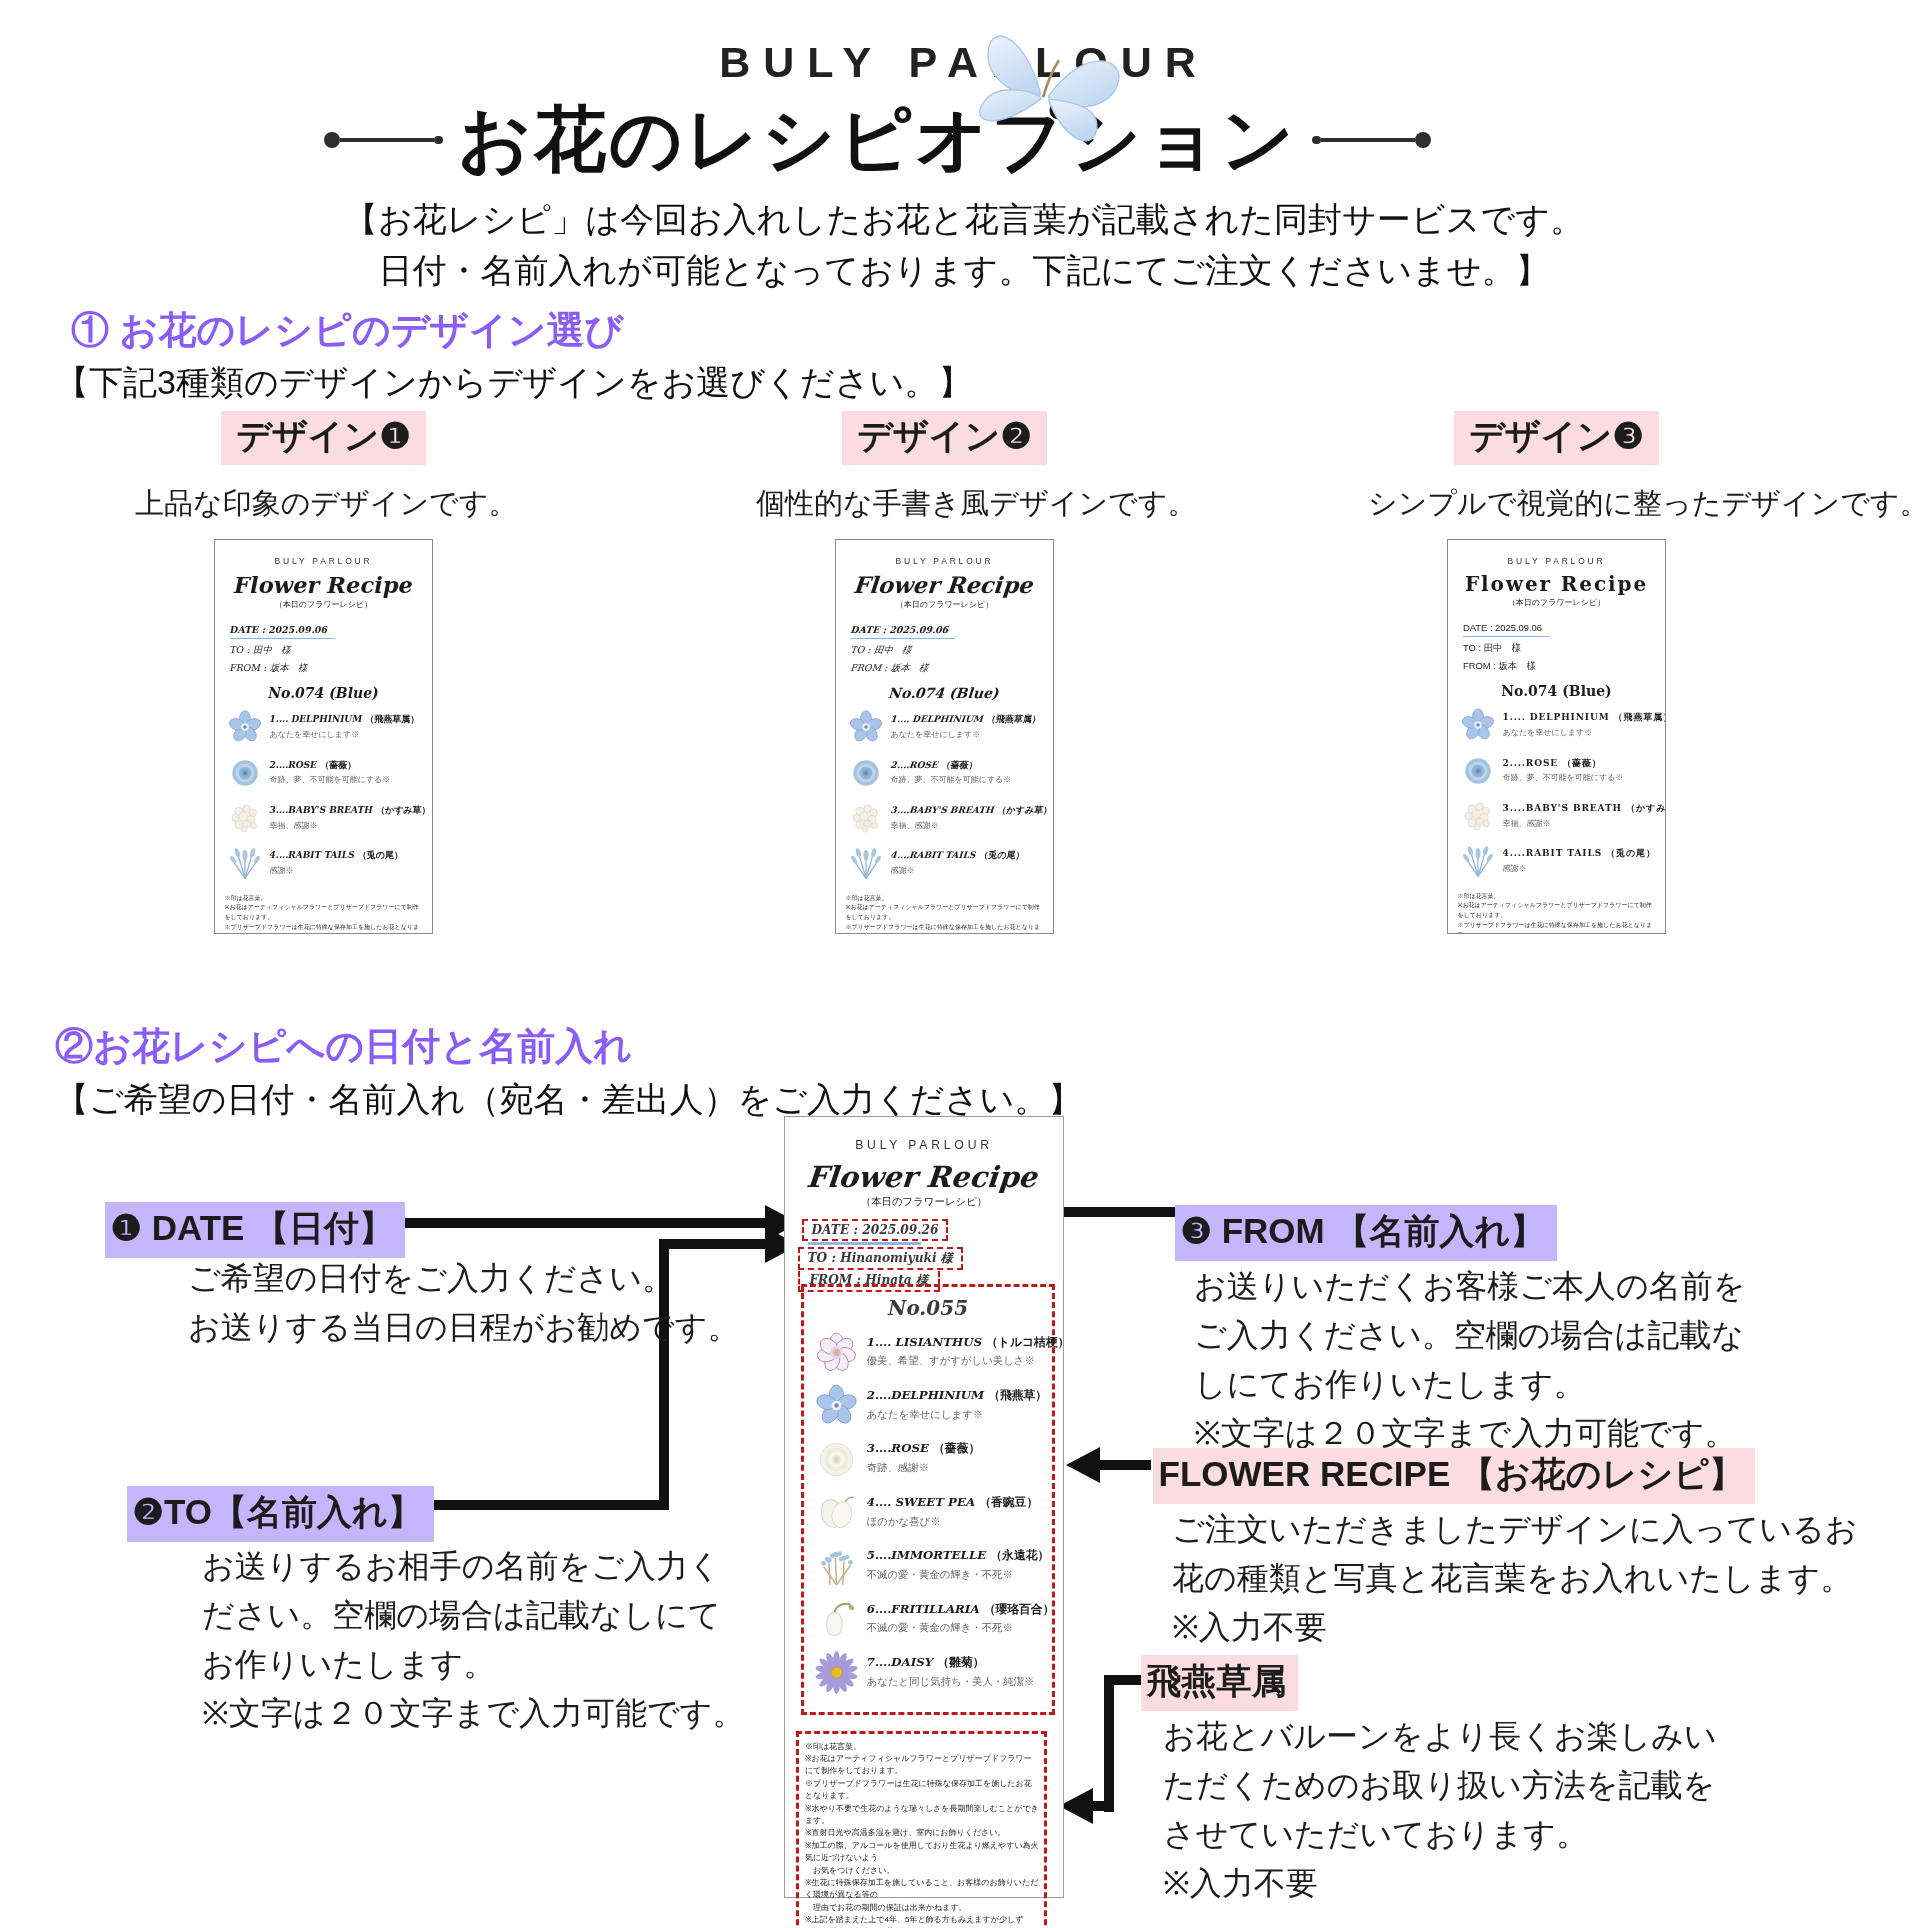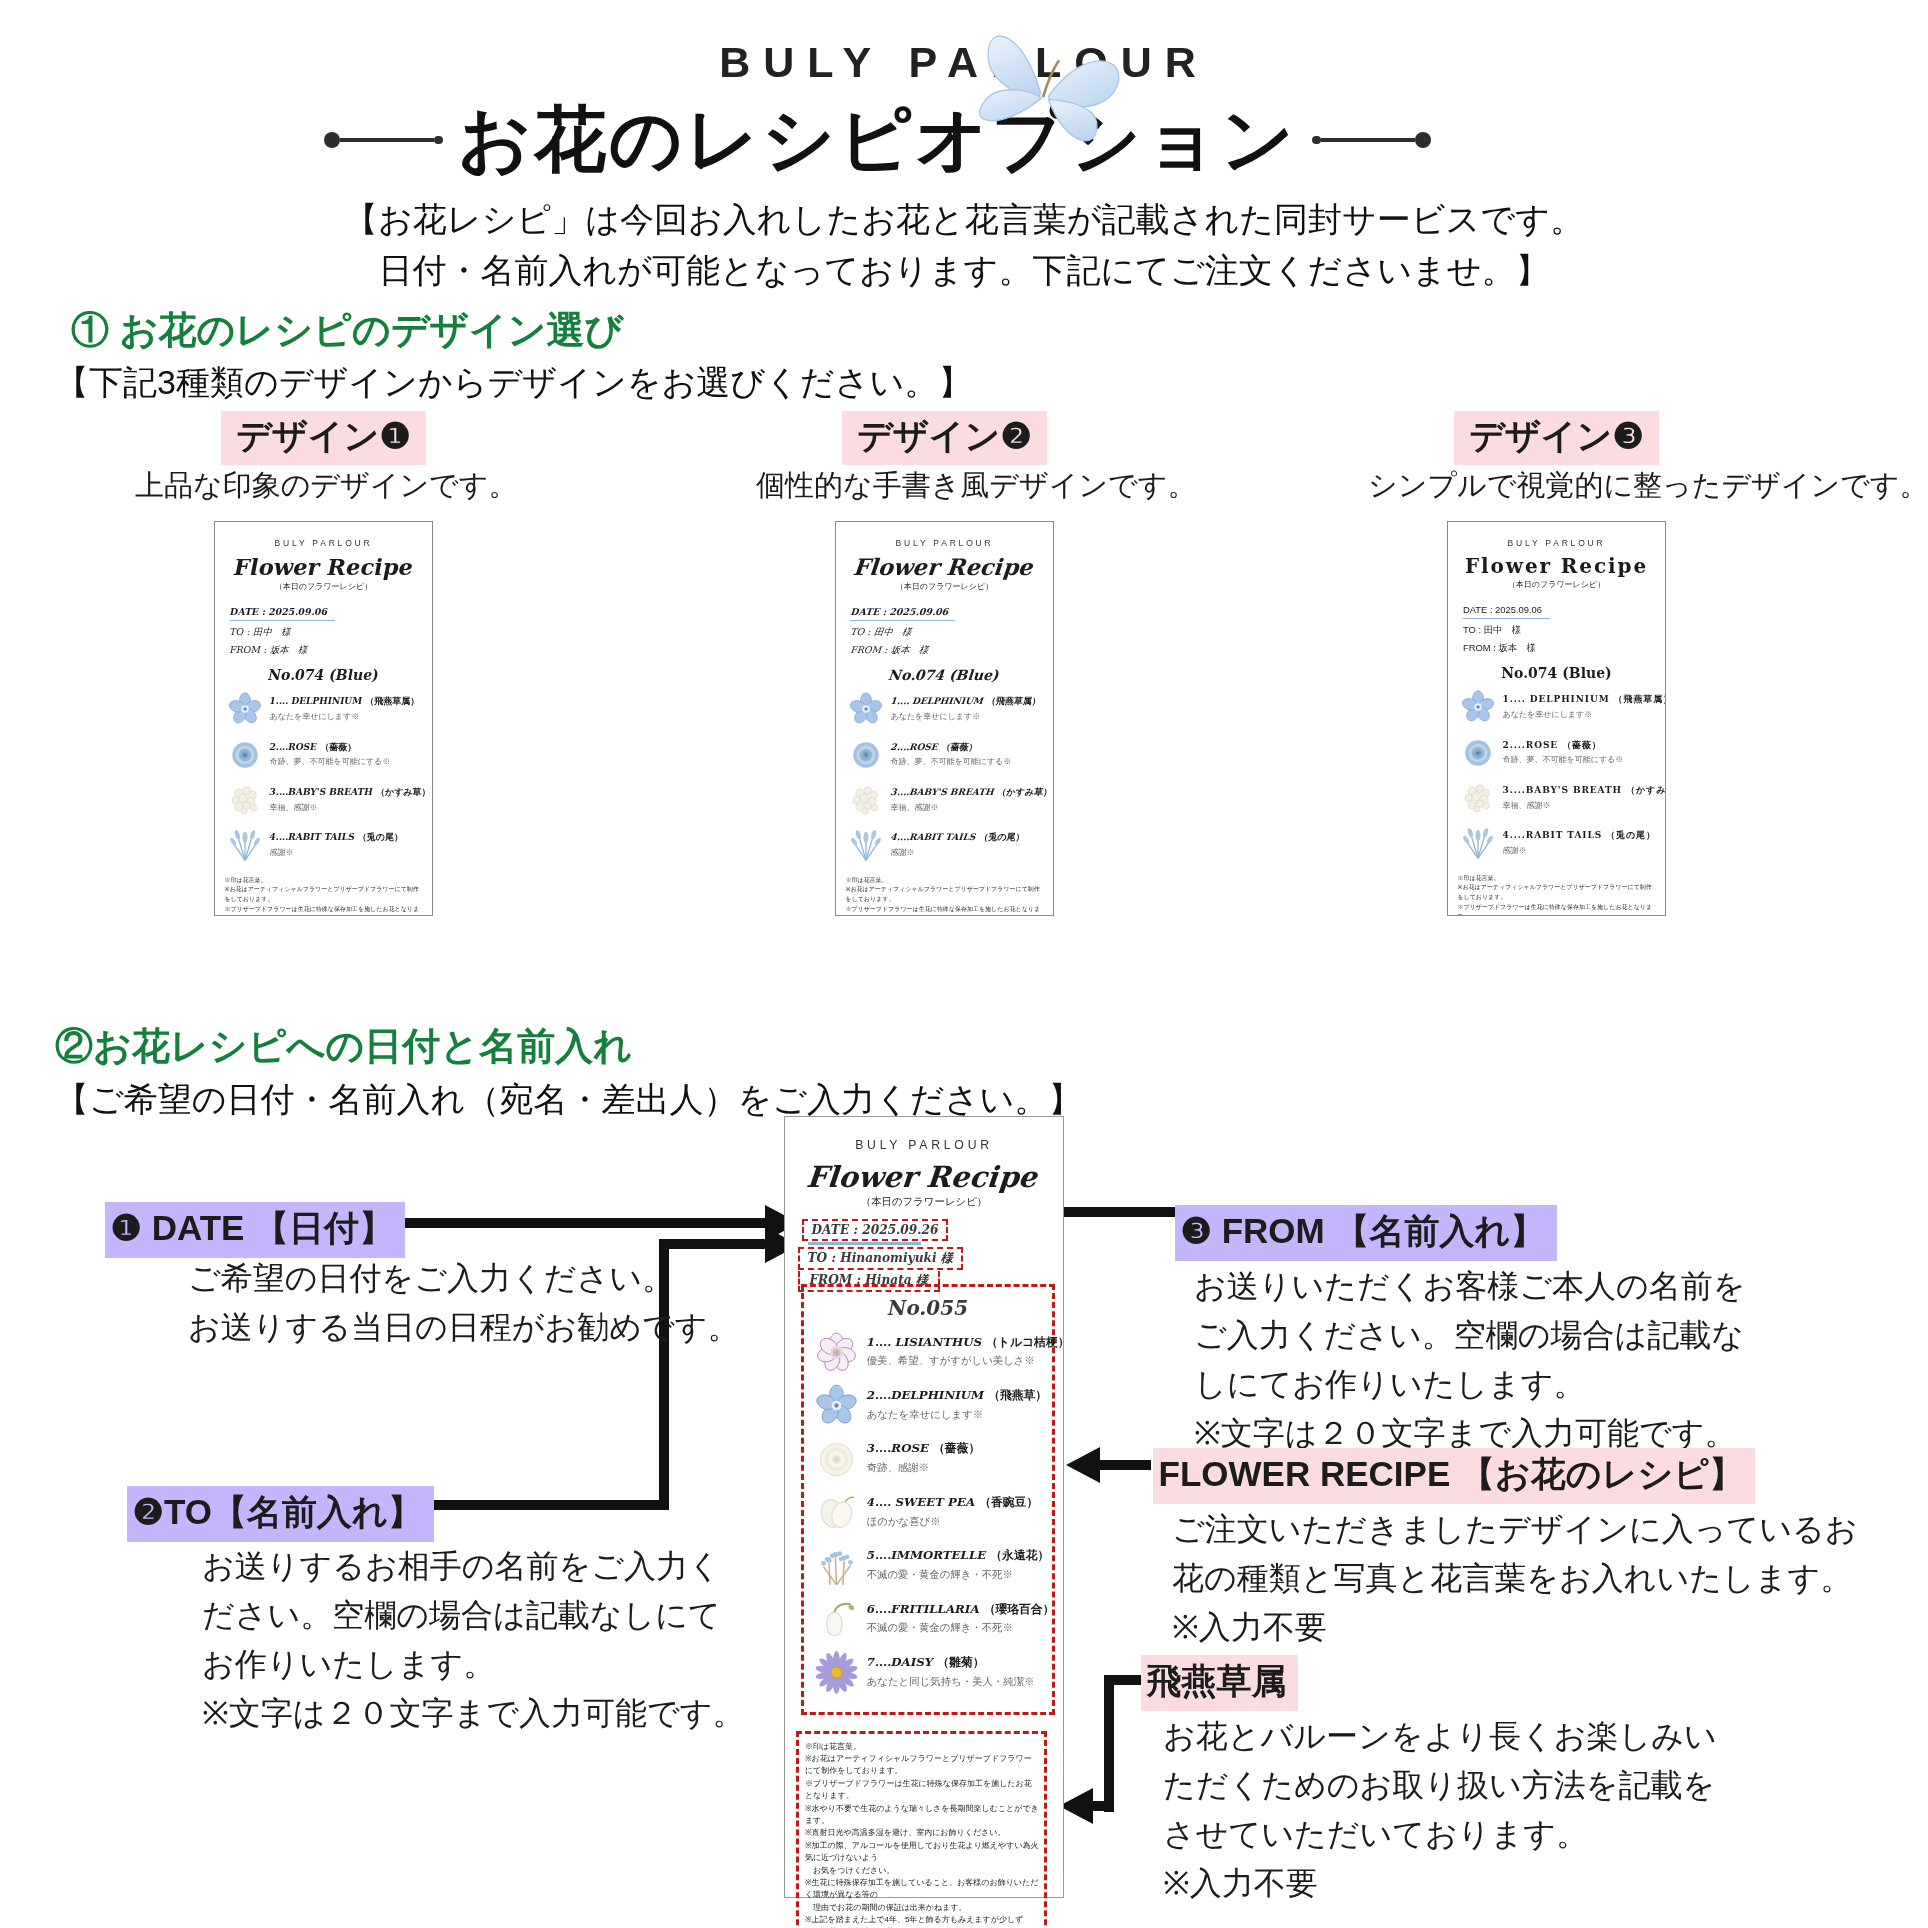--- a/index.html
+++ b/index.html
@@ -13,27 +13,27 @@
   .title-row{top:92px;display:flex;justify-content:center;align-items:center;gap:15px;width:1755px;}
   .page-title{font-size:72px;font-weight:900;letter-spacing:2.8px;color:#111;white-space:nowrap;}
   .deco{display:flex;align-items:center;}
   .dot-lg{width:16px;height:16px;border-radius:50%;background:#2e2e2e;}
   .dot-sm{width:8.5px;height:8.5px;border-radius:50%;background:#2e2e2e;}
   .bar{width:94px;height:4.7px;background:#2e2e2e;}
   .intro{font-size:34px;line-height:51px;color:#111;}
   .butterfly{top:21px;left:962px;width:169px;height:141px;z-index:3;}
 
   
-  .h-black{font-size:38px;font-weight:900;color:#15803d;white-space:nowrap;}
+  .h-black{font-size:38px;font-weight:900;color:#8b5cf6;white-space:nowrap;}
   .h-sub{font-size:34px;color:#111;white-space:nowrap;}
 
   
   .dcol{top:411px;width:377px;text-align:center;}
   .dlabel{display:inline-block;font-size:35px;font-weight:900;background:#fbdce1;padding:1.9px 15px 5.6px 15px;}
-  .ddesc{font-size:29px;margin-top:1px;white-space:nowrap;}
+  .ddesc{font-size:29px;margin-top:19px;white-space:nowrap;}
 
   
   .card{width:217px;height:393px;background:#fff;border:0.9px solid #8a8a8a;margin:15px auto 0 auto;
         text-align:left;overflow:hidden;position:relative;}
   .c-brand{font-size:8.5px;letter-spacing:2.8px;text-align:center;margin-top:16px;color:#333;}
   .c-title{font-size:22.6px;text-align:center;margin-top:5.6px;font-family:"DejaVu Serif",serif;
            font-weight:bold;font-style:italic;}
   .c-sub{font-size:8px;text-align:center;margin-top:0.9px;color:#222;}
   .c-fields{margin:9.4px 0 0 15px;}
   .c-date{display:inline-block;font-size:9.4px;font-weight:bold;font-family:"DejaVu Serif",serif;font-style:italic;

